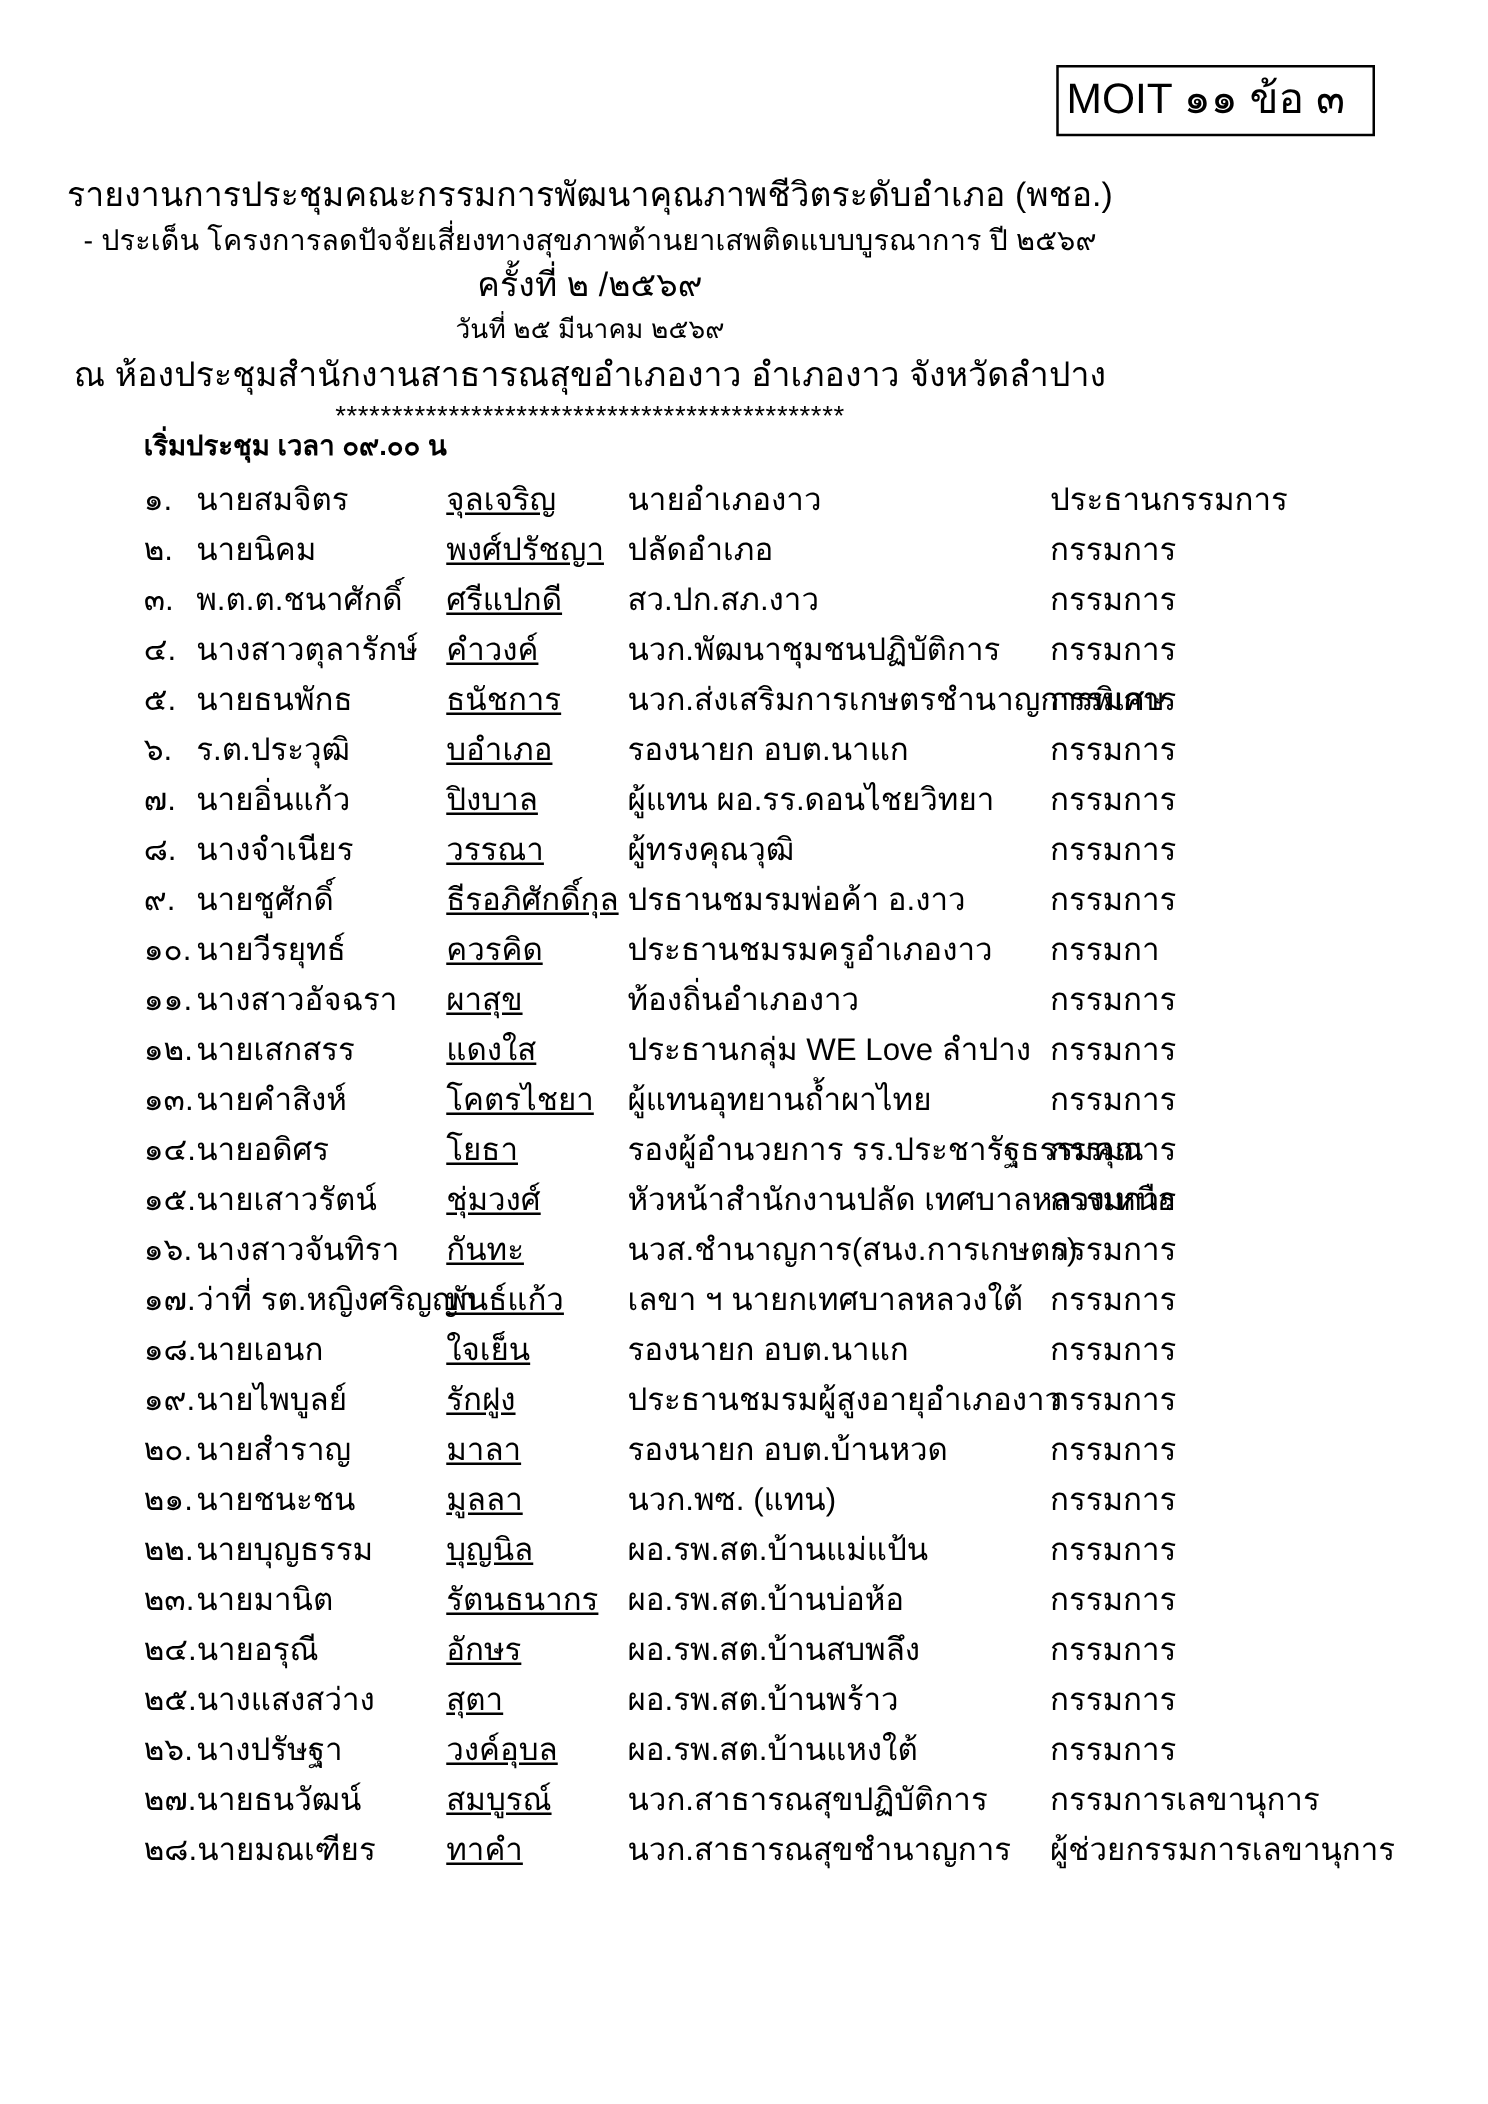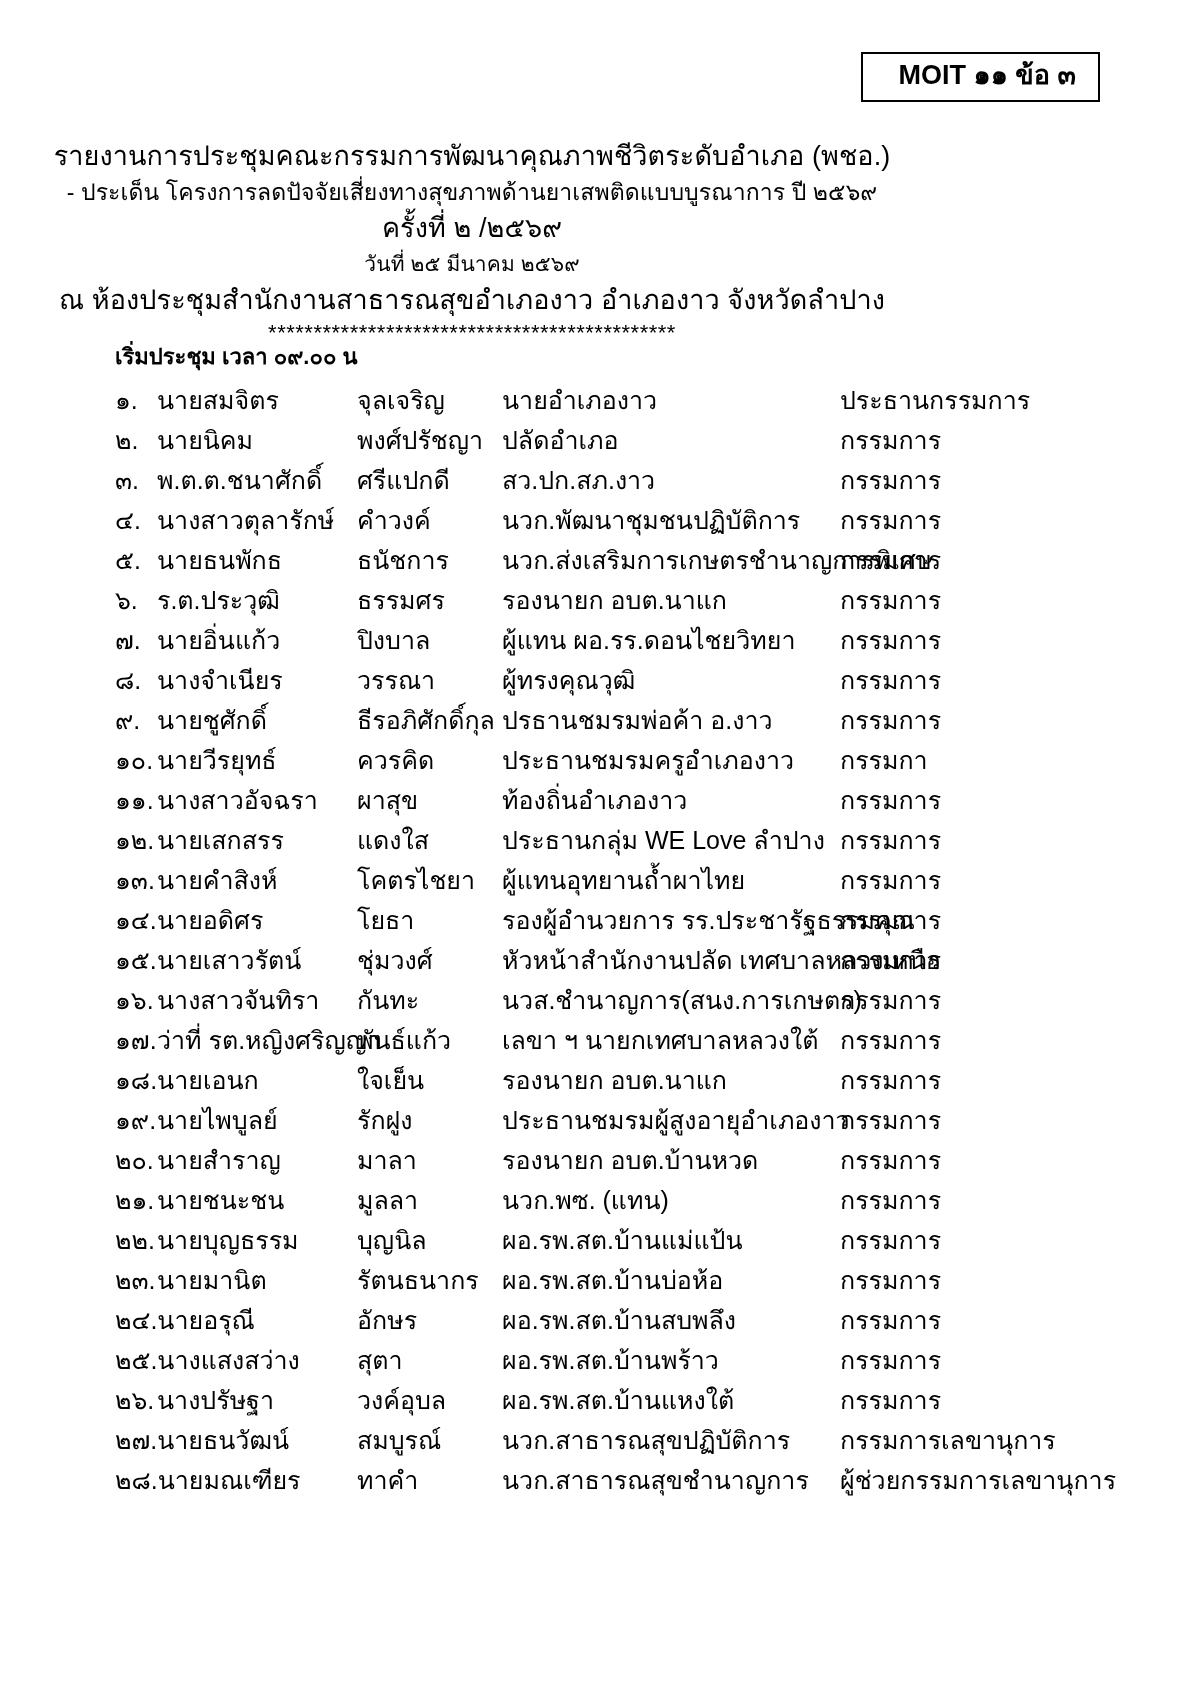--- a/index.html
+++ b/index.html
@@ -24,26 +24,25 @@
   }
 
   
   .moit-box-wrap {
     position: absolute;
     top: 52px;
     right: 90px;
   }
   .moit-box {
     border: 2px solid #000;
-    padding: 7px 22px 9px 36px;
-    font-size: 27px;
+    padding: 7px 22px 9px 6px;
+    font-size: 34px;
     line-height: 1.1;
     white-space: nowrap;
     font-family: "Liberation Sans", "DejaVu Sans", sans-serif;
-    font-weight: bold;
   }
 
   
   .title-block {
     position: absolute;
     top: 138px;
     left: 0;
     width: 944px;
     text-align: center;
   }
@@ -89,21 +88,21 @@
   }
   table.roster td {
     font-size: 25px;
     line-height: 28px;
     padding: 6px 0 6px 0;
     vertical-align: baseline;
     white-space: nowrap;
     overflow: visible;
   }
   td.c-num   { width: 242px; padding-right: 4px; }
-  td.c-sur   { width: 145px; }
+  td.c-sur   { width: 145px; text-decoration: underline; }
   td.c-pos   { width: 338px; }
   td.c-role  { width: 205px; }
 
   .num-cell {
     display: flex;
     align-items: baseline;
   }
   .num-cell .idx {
     display: inline-block;
     min-width: 42px;
@@ -191,21 +190,21 @@
             <td class="c-pos">นวก.ส่งเสริมการเกษตรชำนาญการพิเศษ</td>
             <td class="c-role">กรรมการ</td>
           </tr>
           <tr>
             <td class="c-num">
               <span class="num-cell">
                 <span class="idx">๖.</span>
                 <span class="nm">ร.ต.ประวุฒิ</span>
               </span>
             </td>
-            <td class="c-sur">ธรรมศร</td>
+            <td class="c-sur">บอำเภอ</td>
             <td class="c-pos">รองนายก อบต.นาแก</td>
             <td class="c-role">กรรมการ</td>
           </tr>
           <tr>
             <td class="c-num">
               <span class="num-cell">
                 <span class="idx">๗.</span>
                 <span class="nm">นายอิ่นแก้ว</span>
               </span>
             </td>

